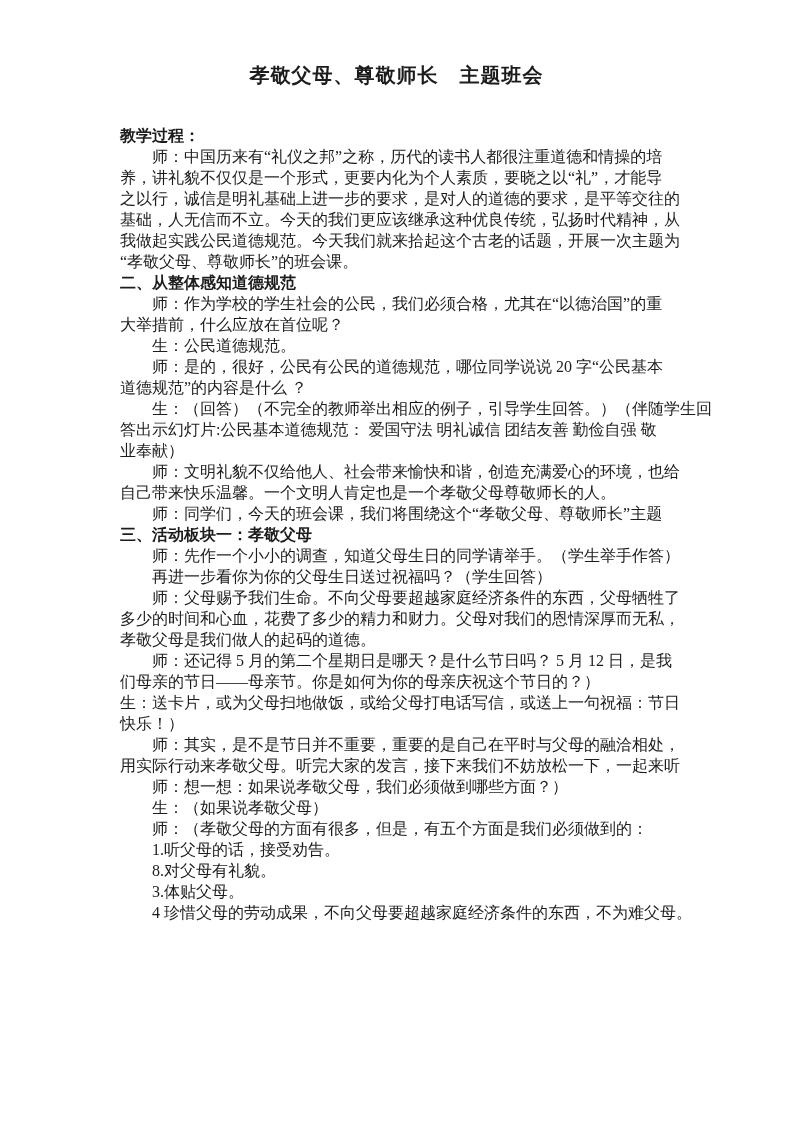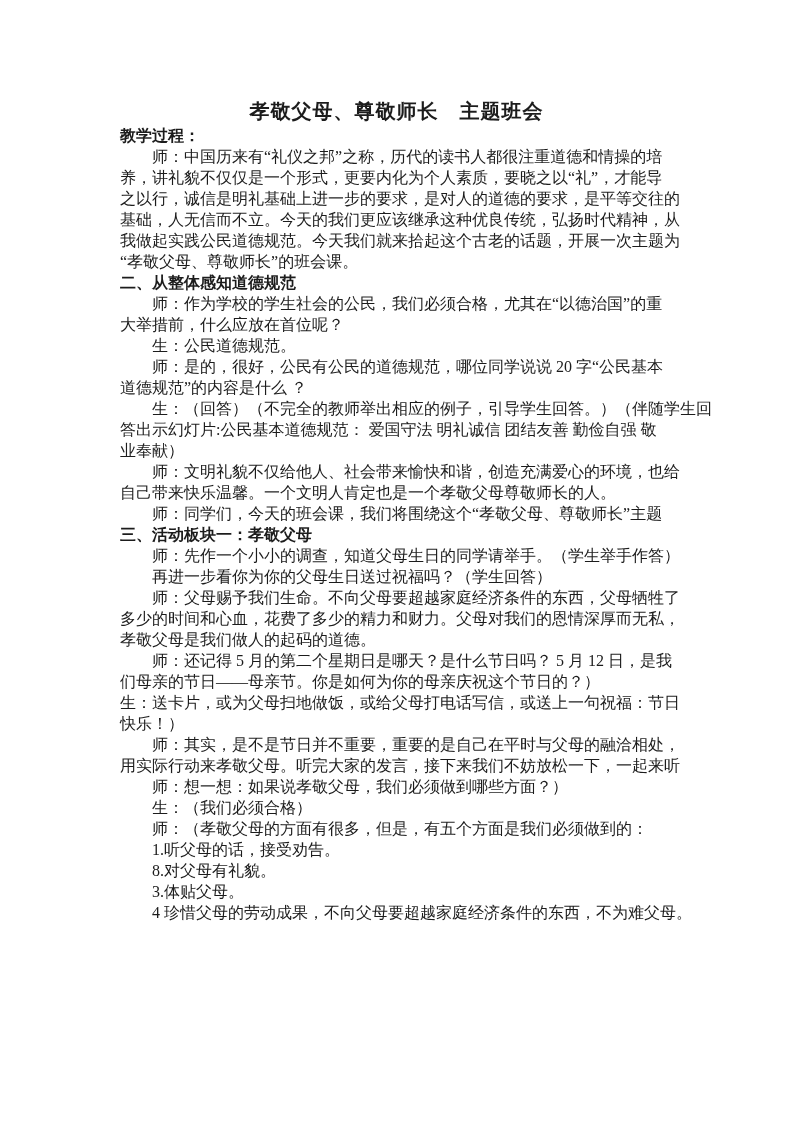--- a/index.html
+++ b/index.html
@@ -11,28 +11,29 @@
     position: relative;
     width: 793px;
     height: 1122px;
     background: #ffffff;
     overflow: hidden;
     font-family: "Liberation Serif", "DejaVu Serif", serif;
     color: #1c1c1c;
   }
   .doc-title {
     margin: 0;
-    padding-top: 97px;
+    padding-top: 61px;
     text-align: center;
     font-size: 20px;
     line-height: 28px;
     font-weight: bold;
     letter-spacing: 1px;
   }
   .doc-body {
+    margin-top: 36px;
     padding-left: 120px;
     width: 566px;
     font-size: 16px;
   }
   .line {
     height: 21px;
     line-height: 21px;
     white-space: nowrap;
   }
   .line.heading {
@@ -73,20 +74,20 @@
       <div class="line body indent">师：父母赐予我们生命。不向父母要超越家庭经济条件的东西，父母牺牲了</div>
       <div class="line body">多少的时间和心血，花费了多少的精力和财力。父母对我们的恩情深厚而无私，</div>
       <div class="line body">孝敬父母是我们做人的起码的道德。</div>
       <div class="line body indent">师：还记得 5 月的第二个星期日是哪天？是什么节日吗？  5 月 12 日，是我</div>
       <div class="line body">们母亲的节日——母亲节。你是如何为你的母亲庆祝这个节日的？）</div>
       <div class="line body">生：送卡片，或为父母扫地做饭，或给父母打电话写信，或送上一句祝福：节日</div>
       <div class="line body">快乐！）</div>
       <div class="line body indent">师：其实，是不是节日并不重要，重要的是自己在平时与父母的融洽相处，</div>
       <div class="line body">用实际行动来孝敬父母。听完大家的发言，接下来我们不妨放松一下，一起来听</div>
       <div class="line body indent">师：想一想：如果说孝敬父母，我们必须做到哪些方面？）</div>
-      <div class="line body indent">生：（我们必须合格）</div>
+      <div class="line body indent">生：（如果说孝敬父母）</div>
       <div class="line body indent">师：（孝敬父母的方面有很多，但是，有五个方面是我们必须做到的：</div>
       <div class="line body indent">1.听父母的话，接受劝告。</div>
       <div class="line body indent">8.对父母有礼貌。</div>
       <div class="line body indent">3.体贴父母。</div>
       <div class="line body indent">4 珍惜父母的劳动成果，不向父母要超越家庭经济条件的东西，不为难父母。</div>
     </div>
 </div>
 
 </body></html>

